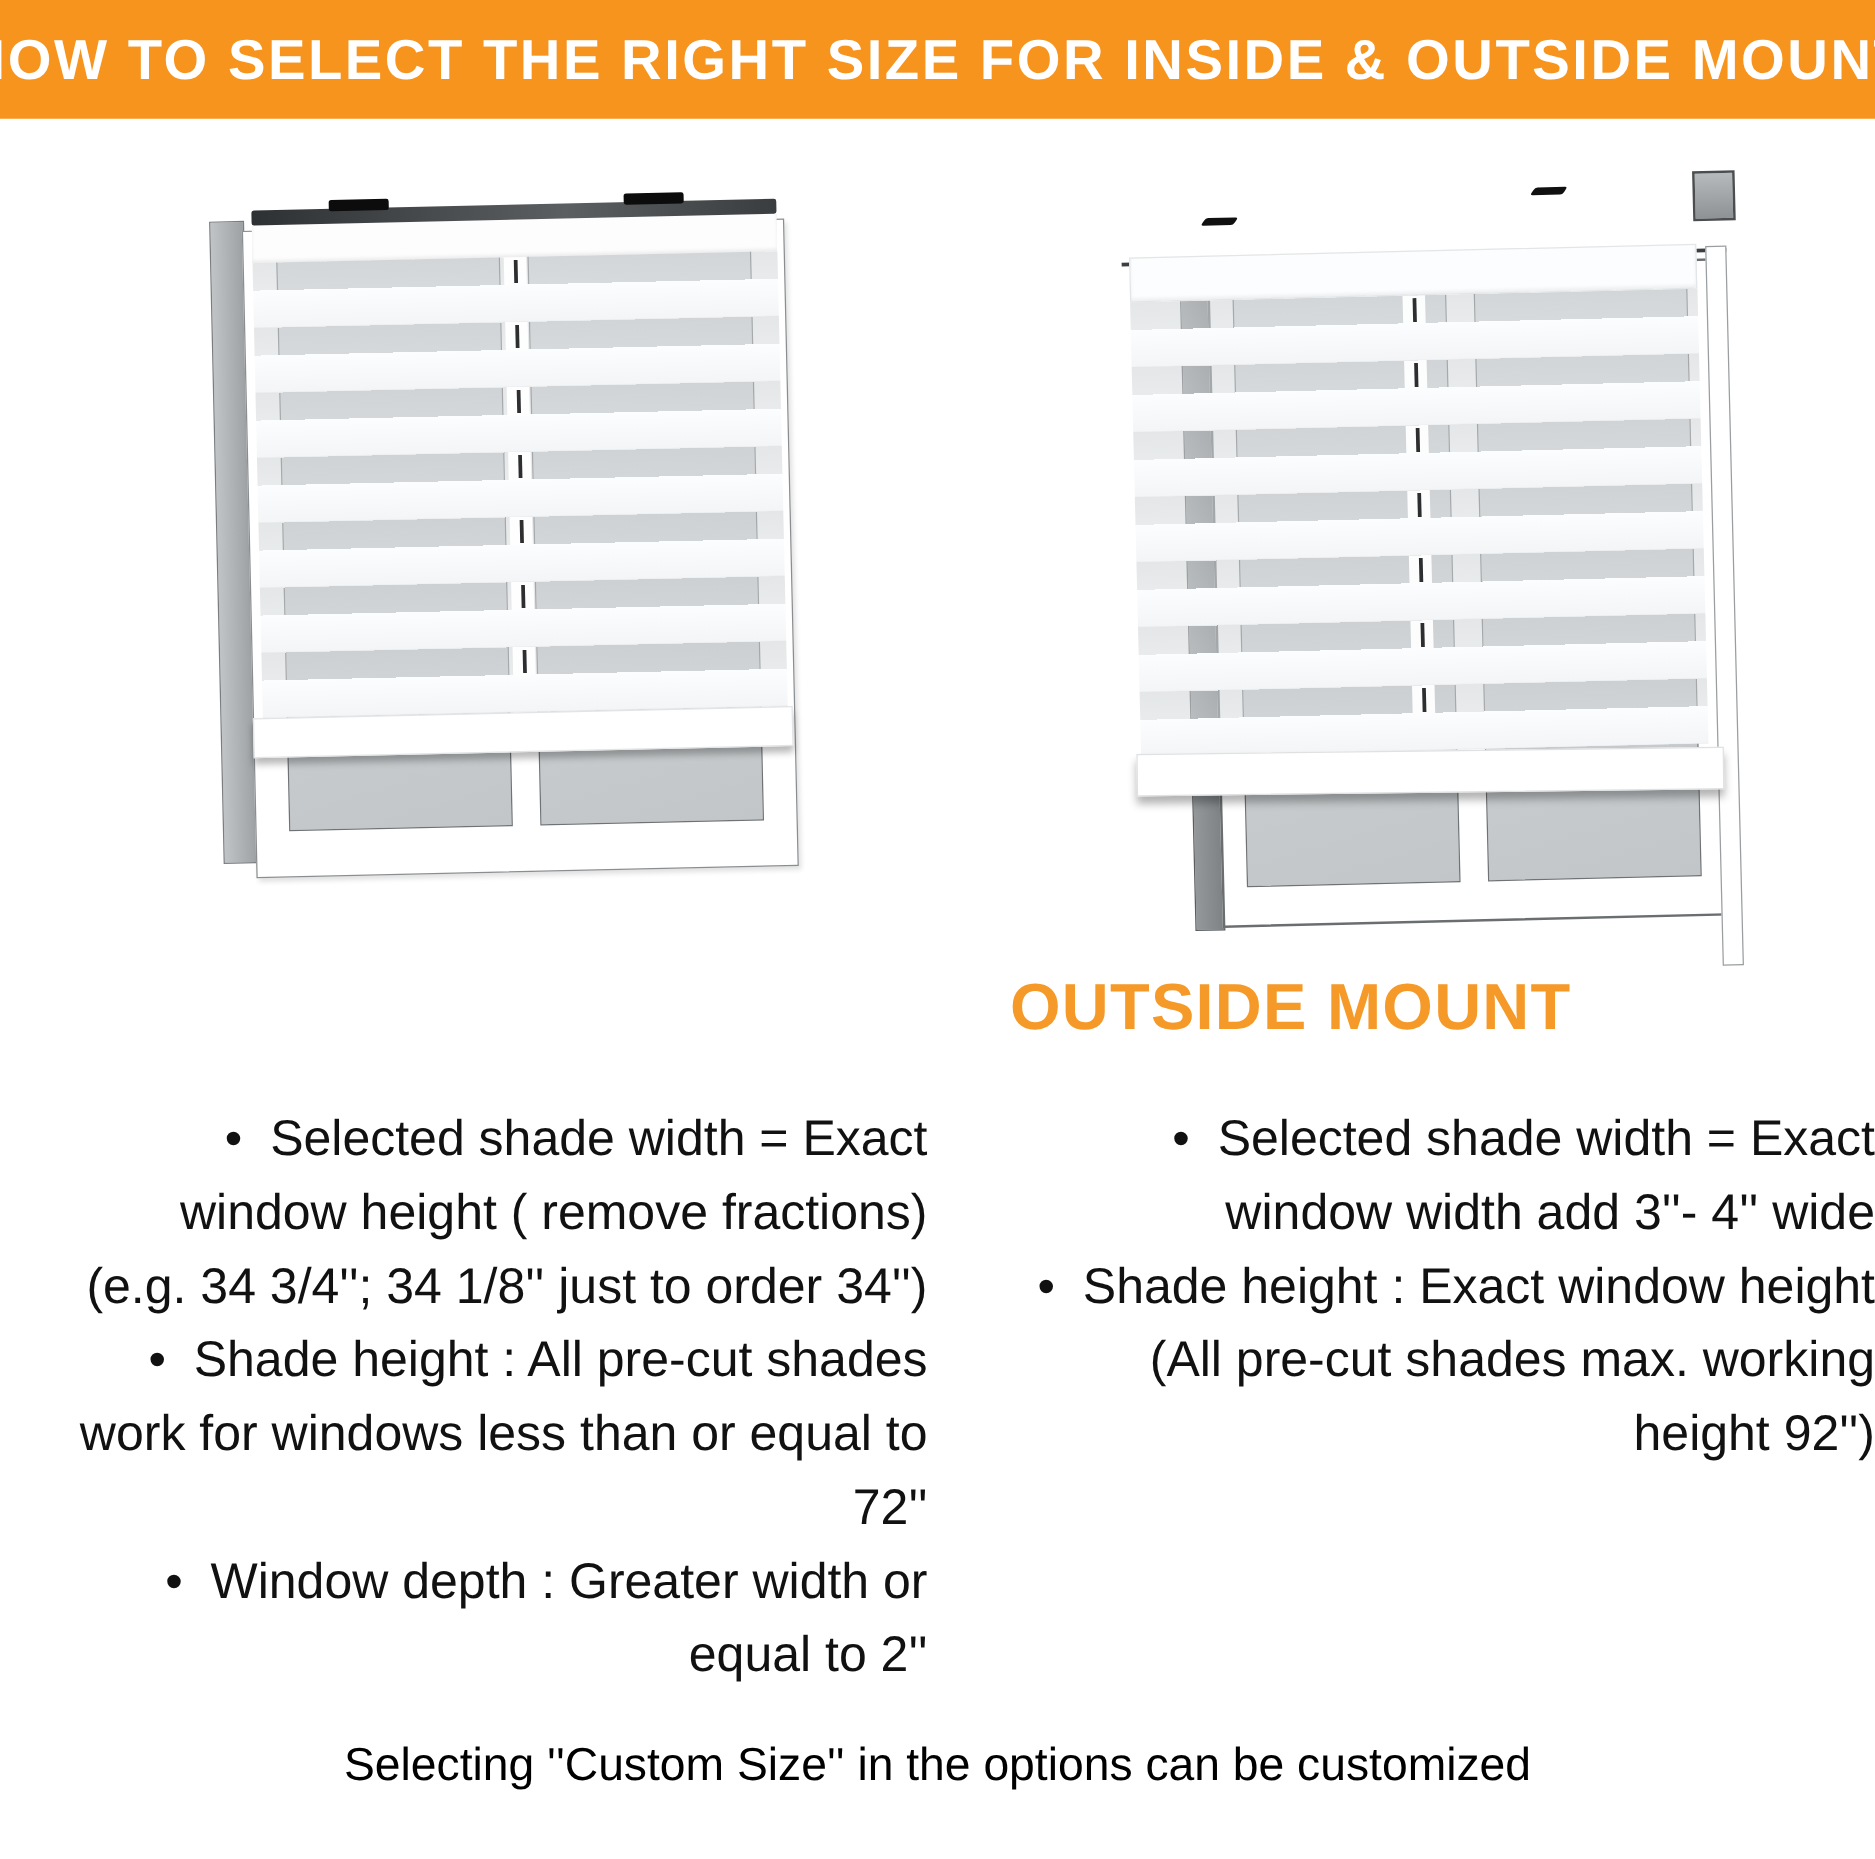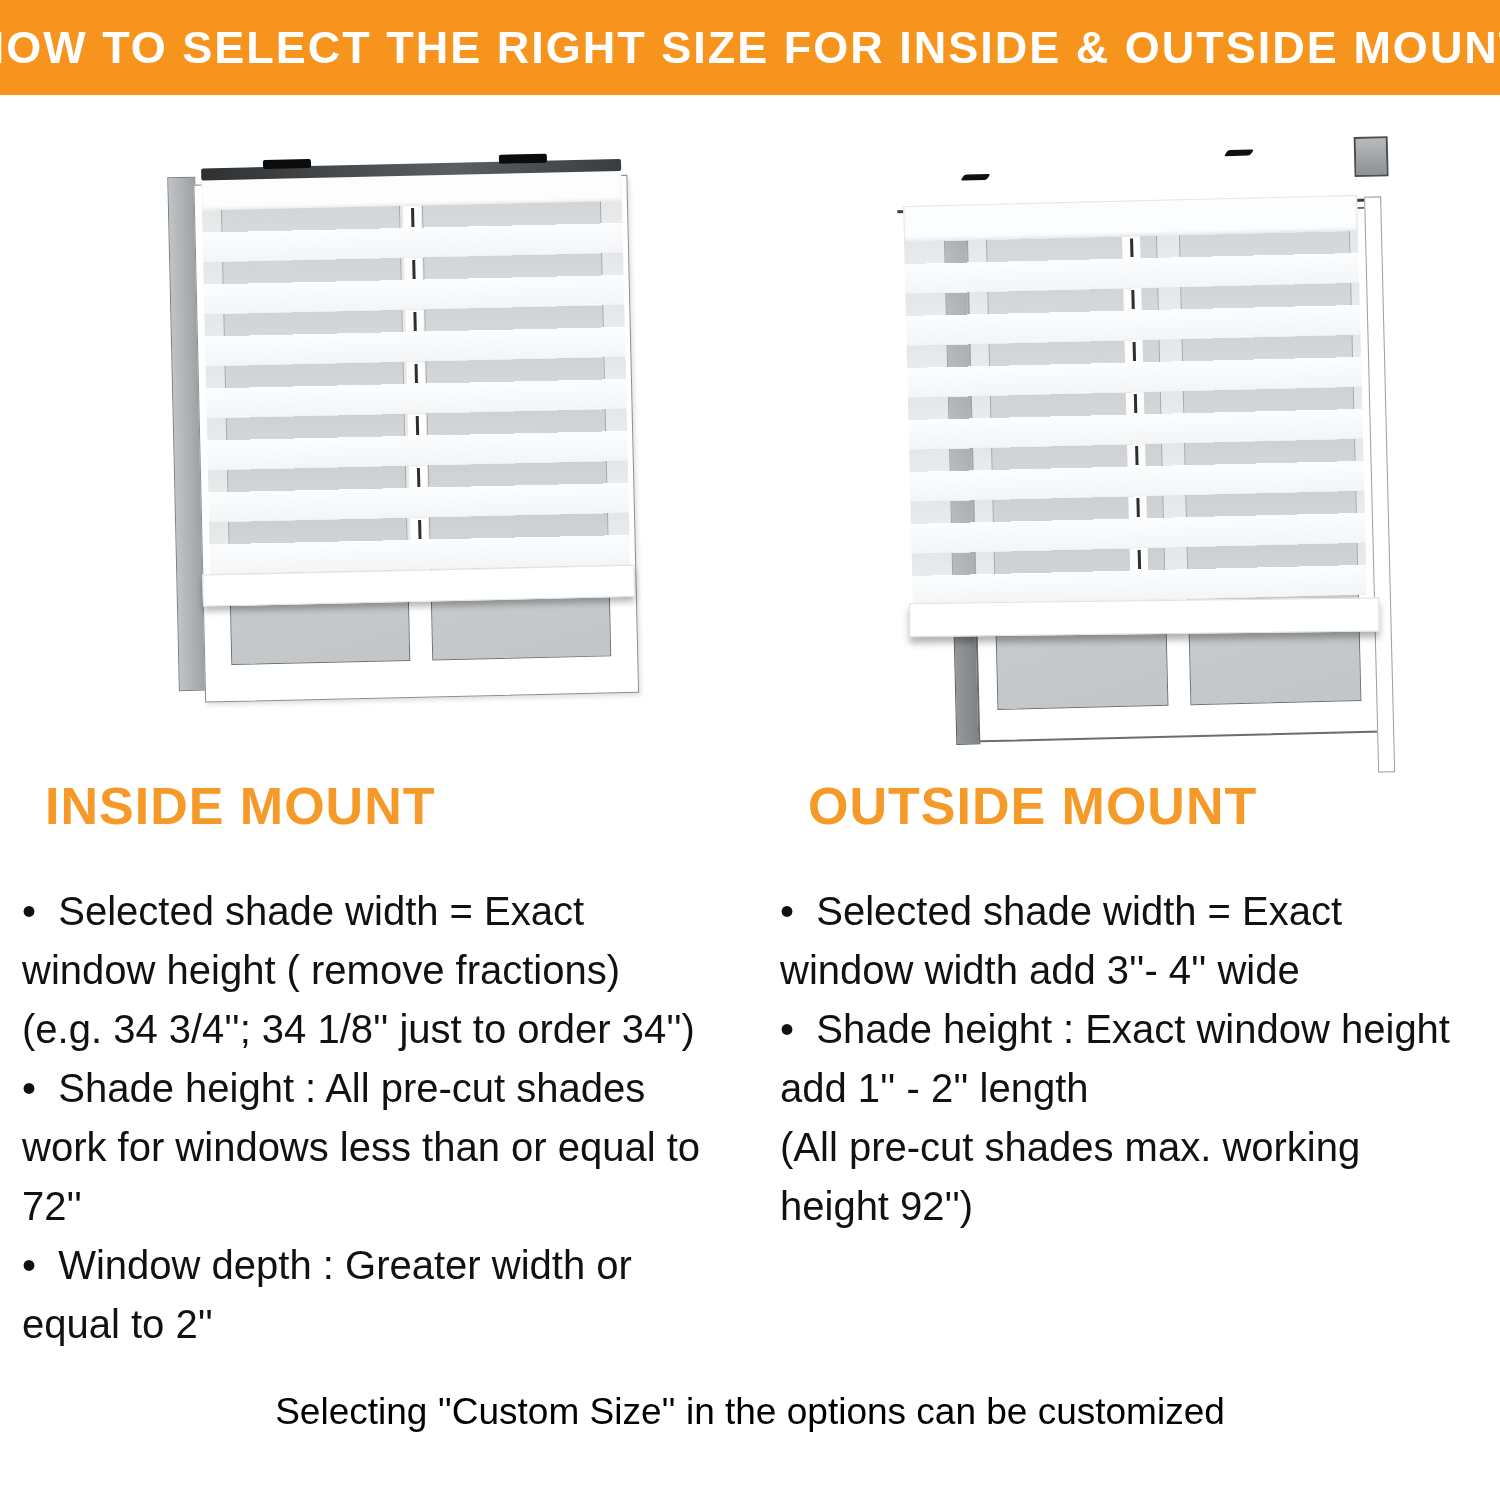--- a/index.html
+++ b/index.html
@@ -18,21 +18,21 @@
     white-space:nowrap;
   }
   
   .mount-heading{
     position:absolute;top:776px;font-size:52px;font-weight:bold;
     color:var(--heading,#F59A28);letter-spacing:1px;white-space:nowrap;
   }
   .heading-inside{left:45px;}
   .heading-outside{left:808px;}
   
-  .spec-block{position:absolute;top:882px;width:720px;}
+  .spec-block{position:absolute;top:882px;width:720px;text-align:right;}
   .spec-left{left:22px;}
   .spec-right{left:780px;}
   .tline{
     font-size:40px;color:var(--body-text,#111);line-height:59px;
     white-space:pre-wrap;
   }
   
   .footer{
     position:absolute;left:0;top:1391px;width:100%;text-align:center;
     font-size:37px;color:#000;
@@ -176,38 +176,36 @@
     <div class="om-shade">
       <div class="om-head"></div>
       <div class="stripes om-stripes">
         <div class="seam"></div>
         <div class="seamline"></div>
       </div>
       <div class="om-bottom"></div>
     </div>
   </div>
 
-  <div class="mount-heading heading-inside">INSIDE MOUNT</div>
   <div class="mount-heading heading-outside">OUTSIDE MOUNT</div>
 
   <div class="spec-block spec-left">
     <div class="tline">•  Selected shade width = Exact</div>
     <div class="tline">window height ( remove fractions)</div>
     <div class="tline">(e.g. 34 3/4''; 34 1/8'' just to order 34'')</div>
     <div class="tline">•  Shade height : All pre-cut shades</div>
     <div class="tline">work for windows less than or equal to</div>
     <div class="tline">72''</div>
     <div class="tline">•  Window depth : Greater width or</div>
     <div class="tline">equal to 2''</div>
   </div>
 
   <div class="spec-block spec-right">
     <div class="tline">•  Selected shade width = Exact</div>
     <div class="tline">window width add 3''- 4'' wide</div>
     <div class="tline">•  Shade height : Exact window height</div>
-    <div class="tline">add 1'' - 2'' length</div>
     <div class="tline">(All pre-cut shades max. working</div>
     <div class="tline">height 92'')</div>
   </div>
 
   <div class="footer">Selecting ''Custom Size'' in the options can be customized</div>
 
 </div>
 
 </body></html>

